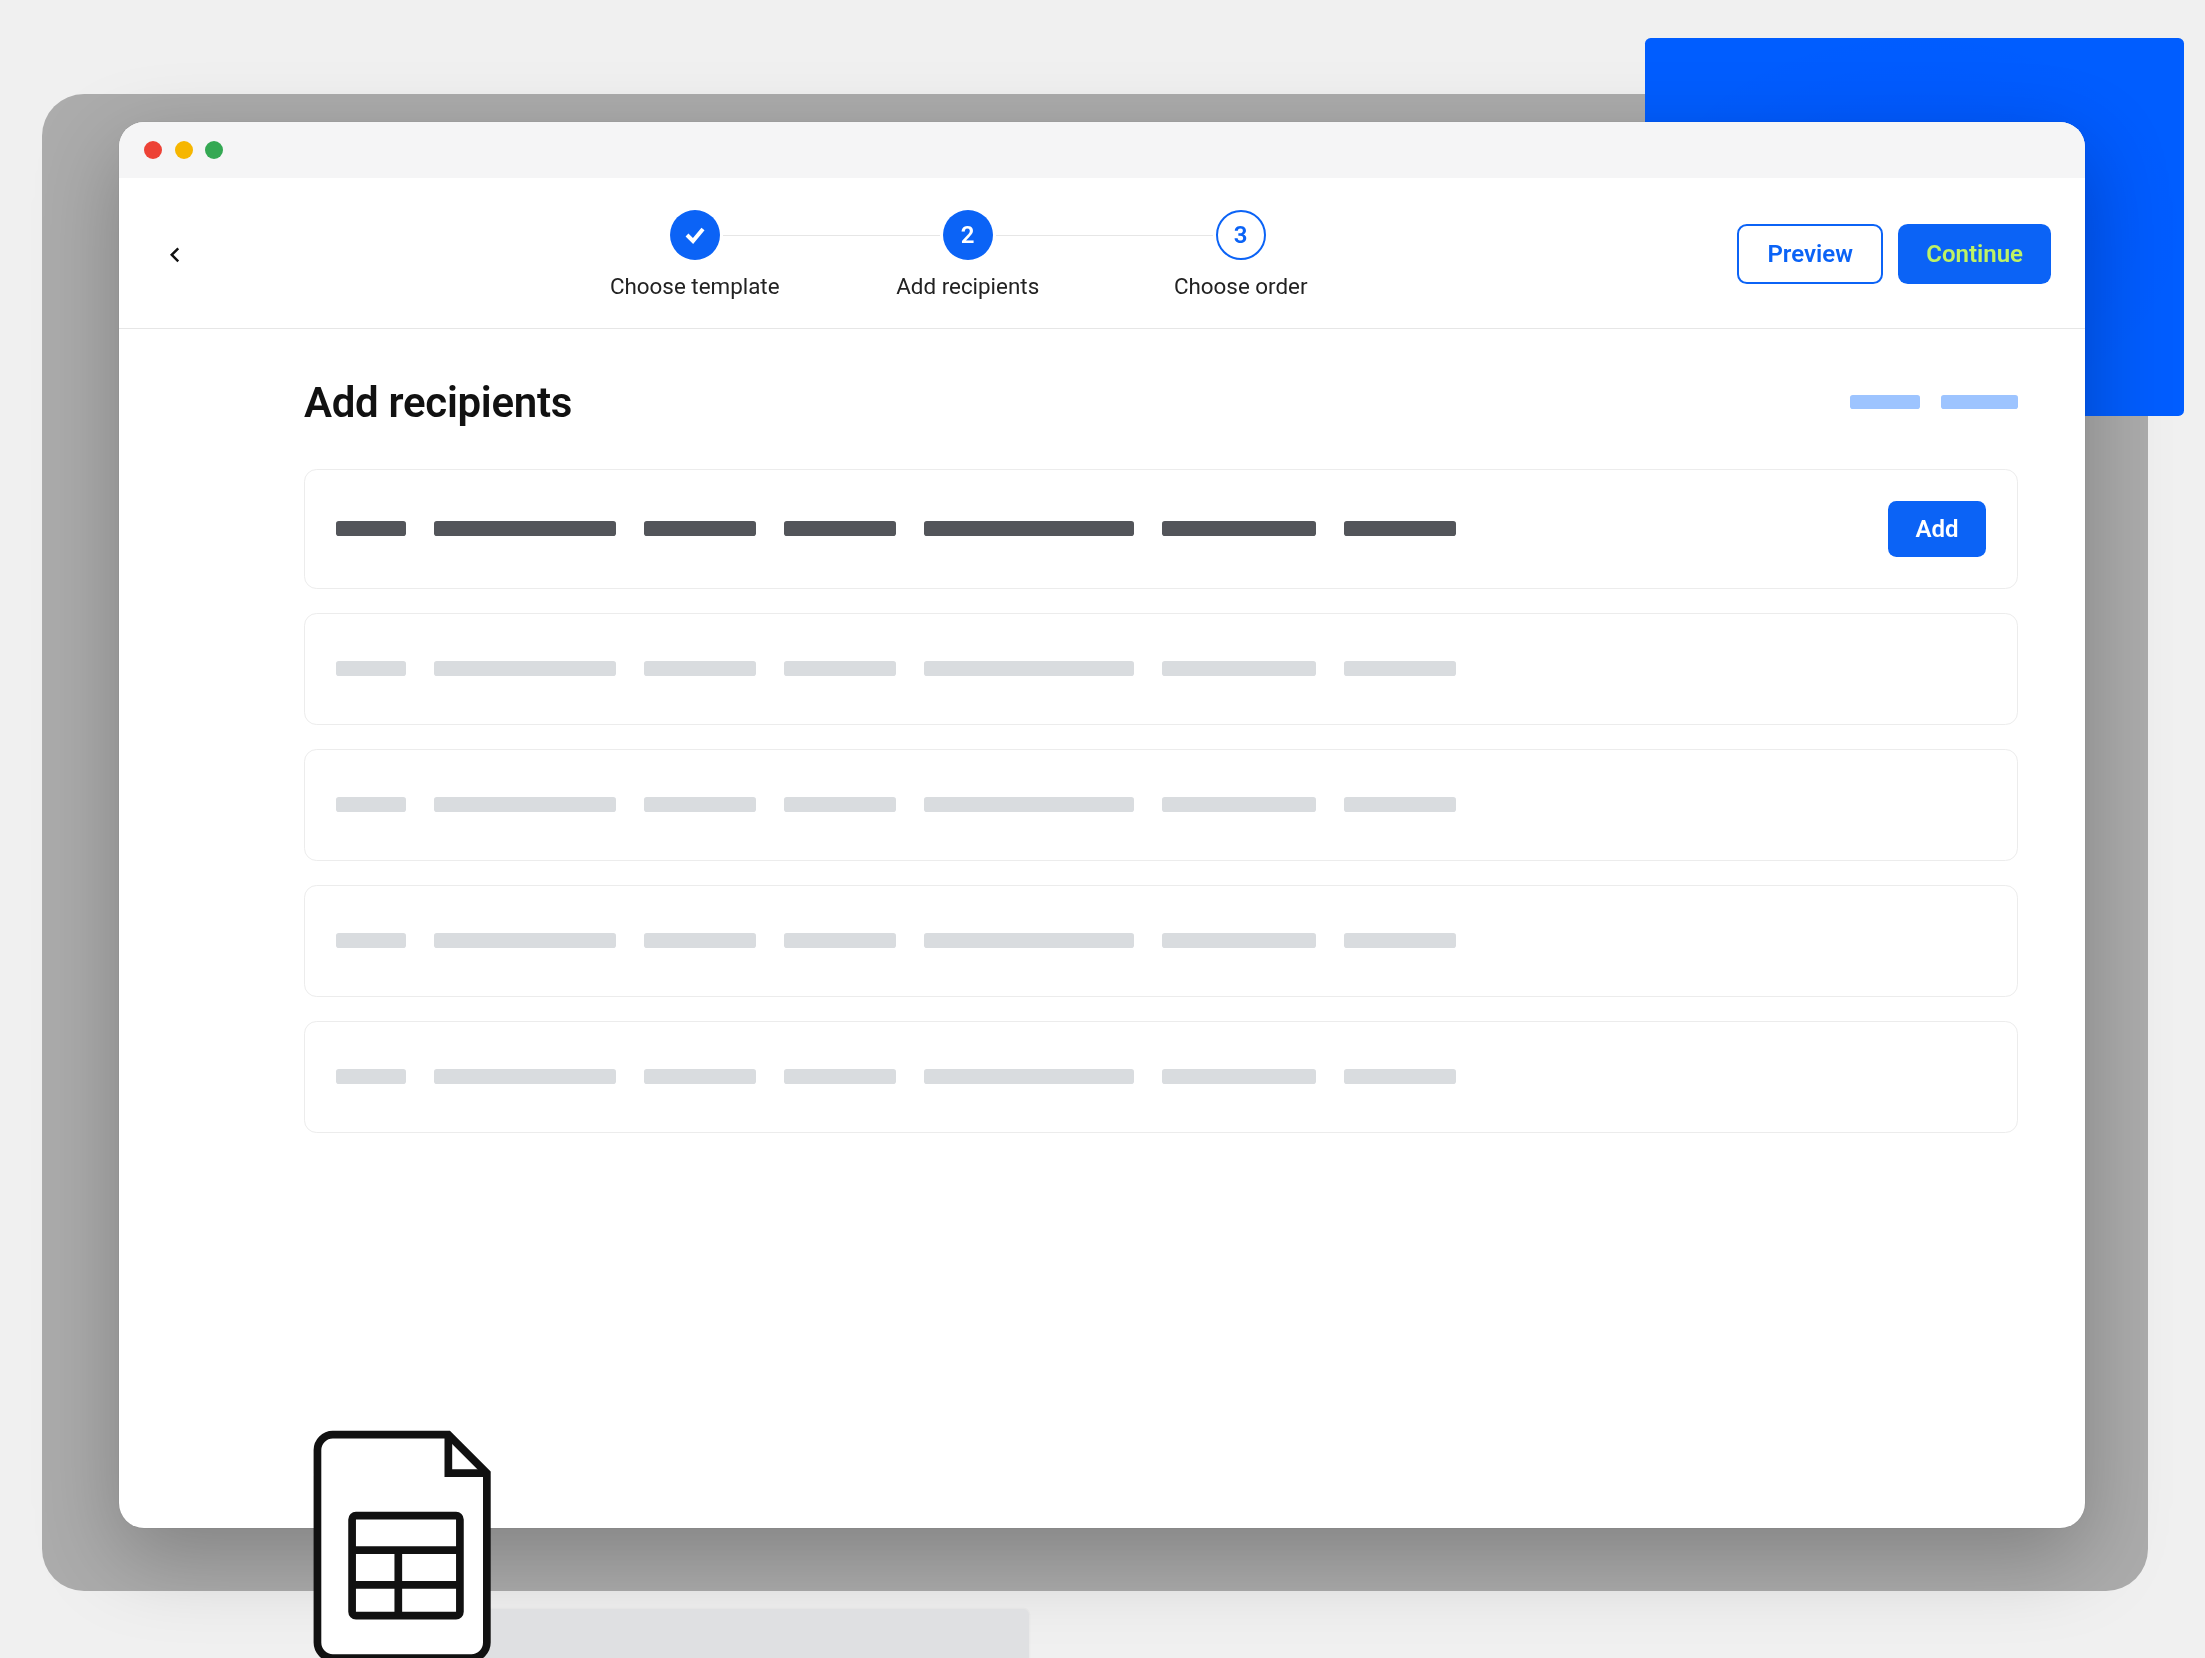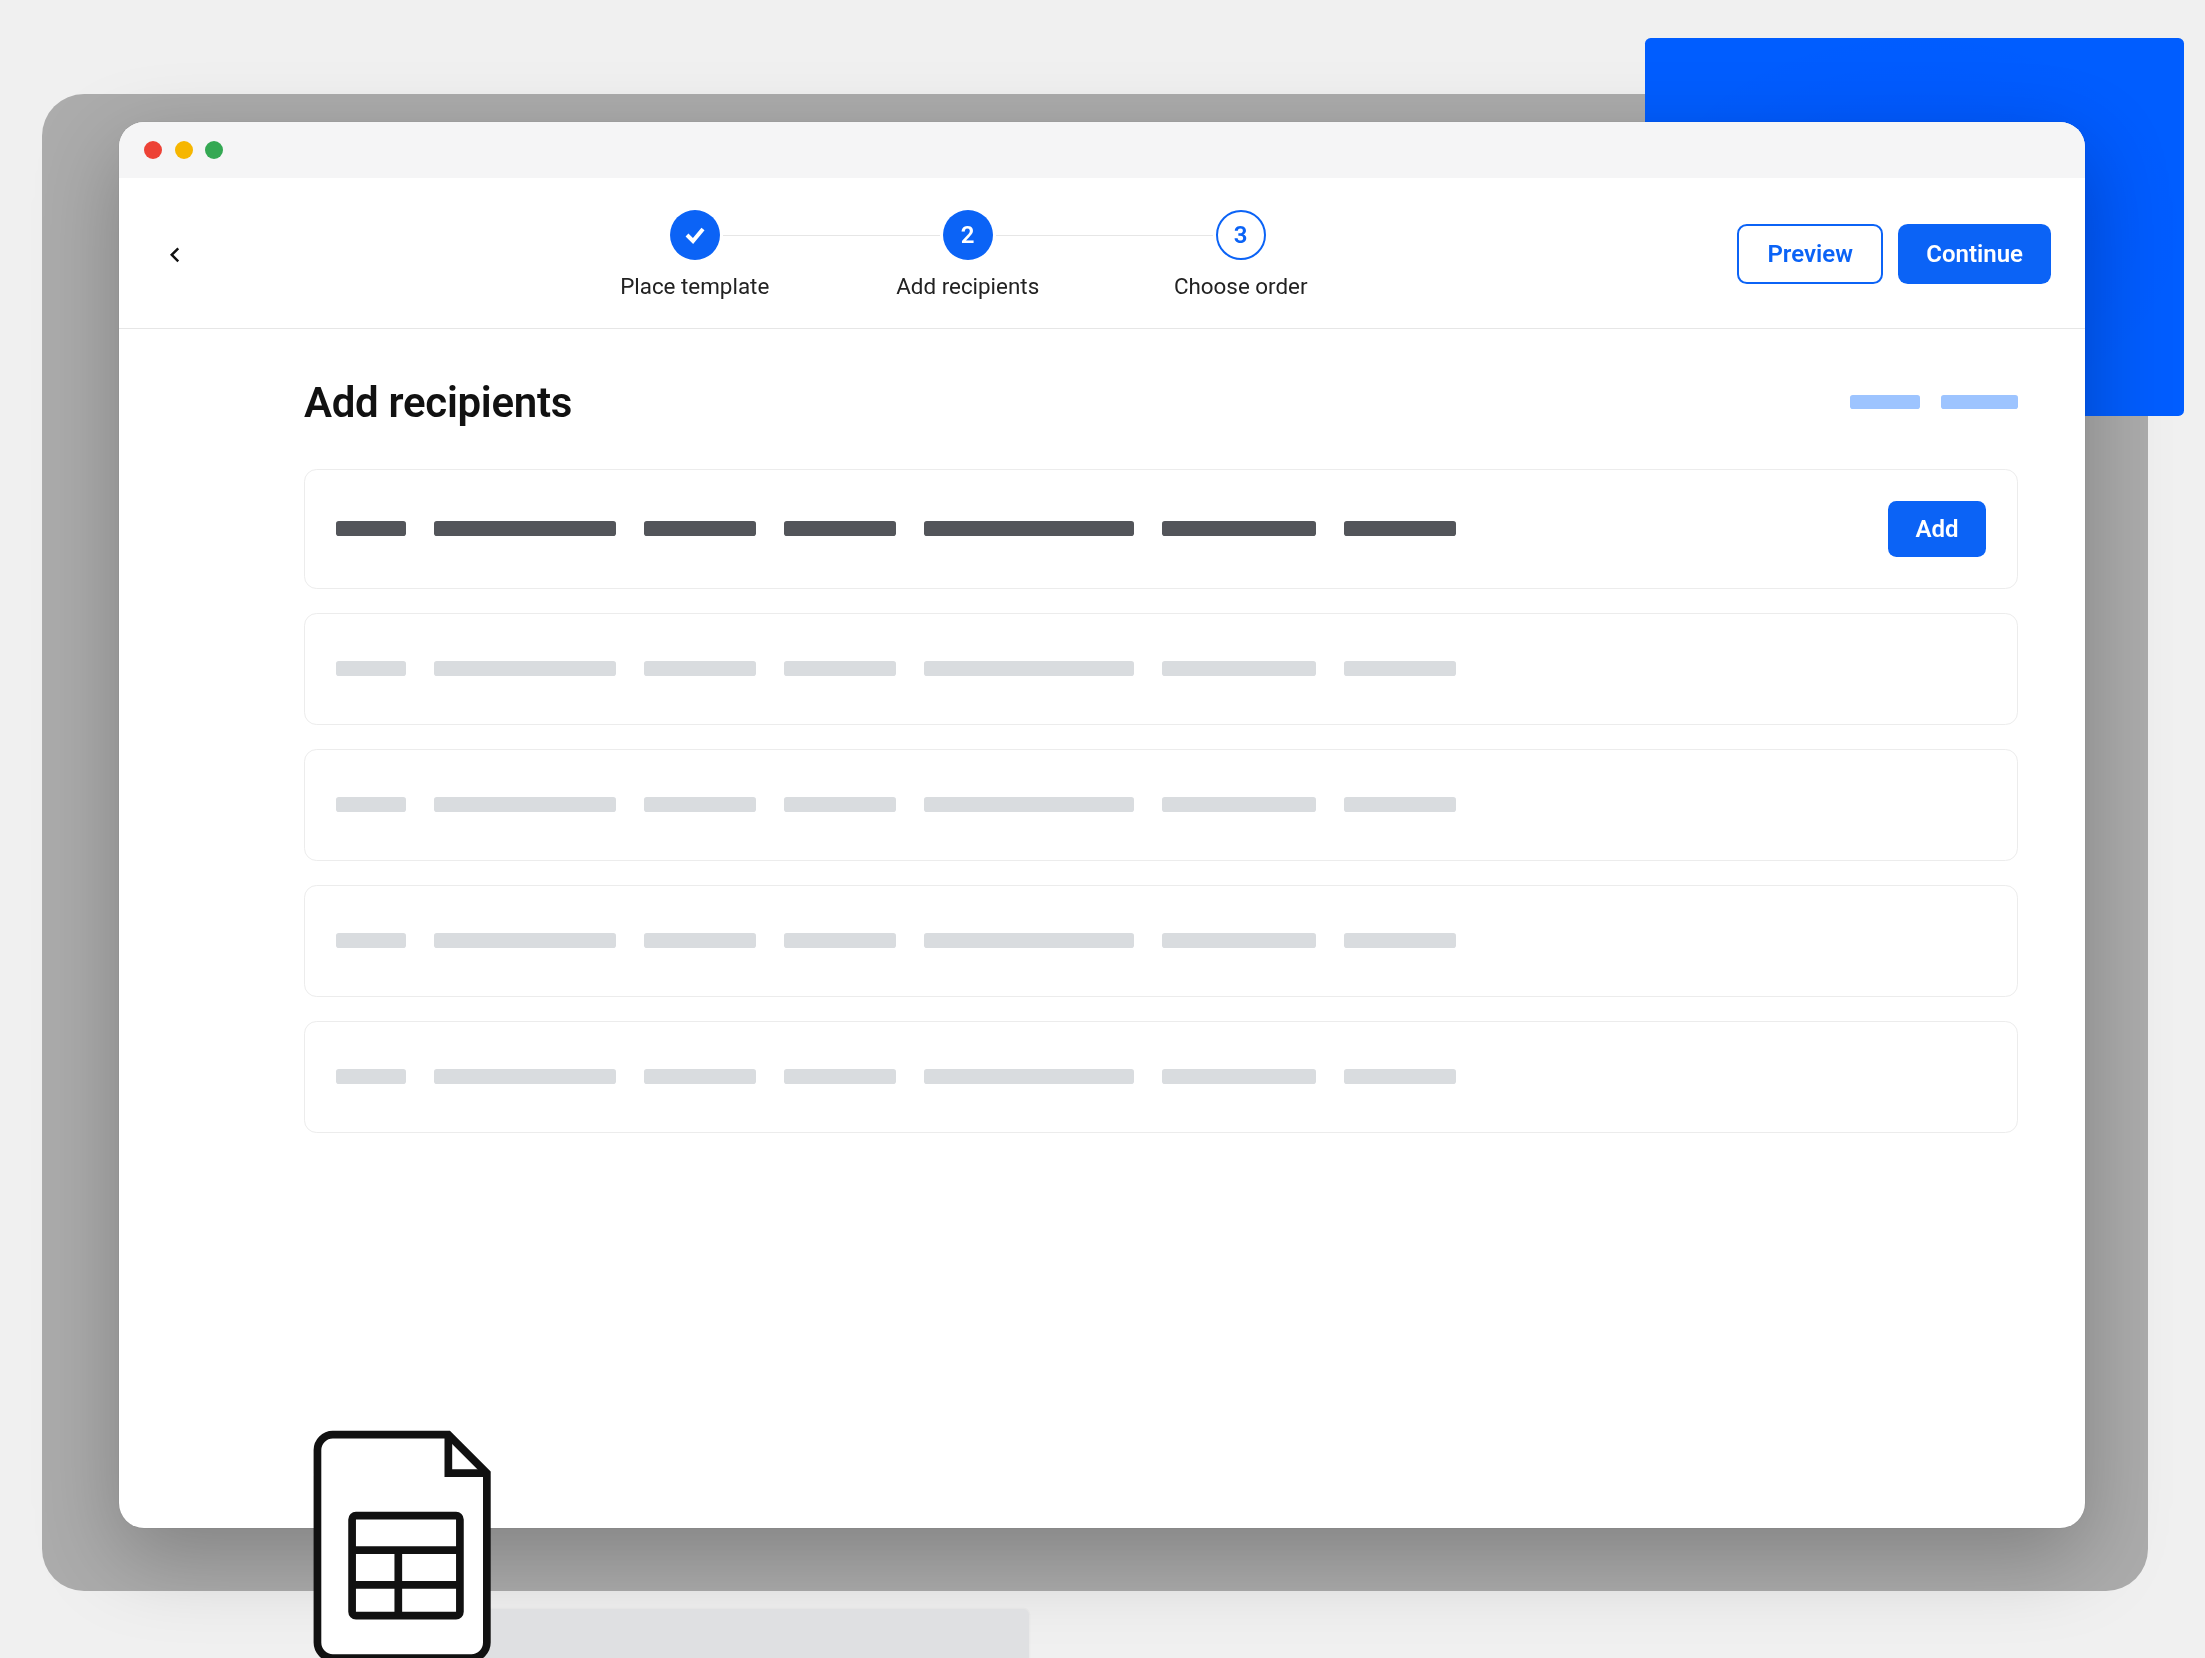--- a/index.html
+++ b/index.html
@@ -89,21 +89,21 @@
   .badge.filled svg{width:24px;height:24px;stroke:#fff;stroke-width:4;fill:none}
   .badge.outline{border:2.1px solid var(--blue);color:var(--blue);background:#fff}
   .step-label{font-size:22.4px;color:#222}
   .header-buttons{display:flex;gap:15.4px}
   .btn{
     min-width:126px;height:60px;border-radius:9.8px;
     font-size:24px;font-weight:600;display:flex;align-items:center;justify-content:center;
     padding:0 28px;cursor:pointer;border:none;
   }
   .btn.outline{background:#fff;border:2.1px solid var(--blue);color:var(--blue)}
-  .btn.primary{background:var(--blue);color:#ffffff}
+  .btn.primary{background:var(--blue);color:#bef264}
   .content{
     padding:49px 67px 0 185px;
   }
   .title-row{display:flex;align-items:center;justify-content:space-between;margin-bottom:42px}
   h1{font-size:42px;font-weight:600;margin:0;color:#111;letter-spacing:-0.3px}
   .chips{display:flex;gap:21px}
   .chip{height:14px;border-radius:2.8px;background:var(--blue-light)}
   .chip.a{width:70px}
   .chip.b{width:77px}
   .rows{display:flex;flex-direction:column;gap:24px}
@@ -158,21 +158,21 @@
         </svg>
     </div>
 
     <div class="stepper">
       <div class="step">
         <div class="badge filled">
           <svg viewBox="0 0 24 24">
               <polyline points="4 12 10 18 20 6"></polyline>
             </svg>
         </div>
-        <div class="step-label">Place template</div>
+        <div class="step-label">Choose template</div>
       </div>
       <div class="step">
         <div class="badge filled">2</div>
         <div class="step-label">Add recipients</div>
       </div>
       <div class="step">
         <div class="badge outline">3</div>
         <div class="step-label">Choose order</div>
       </div>
     </div>

